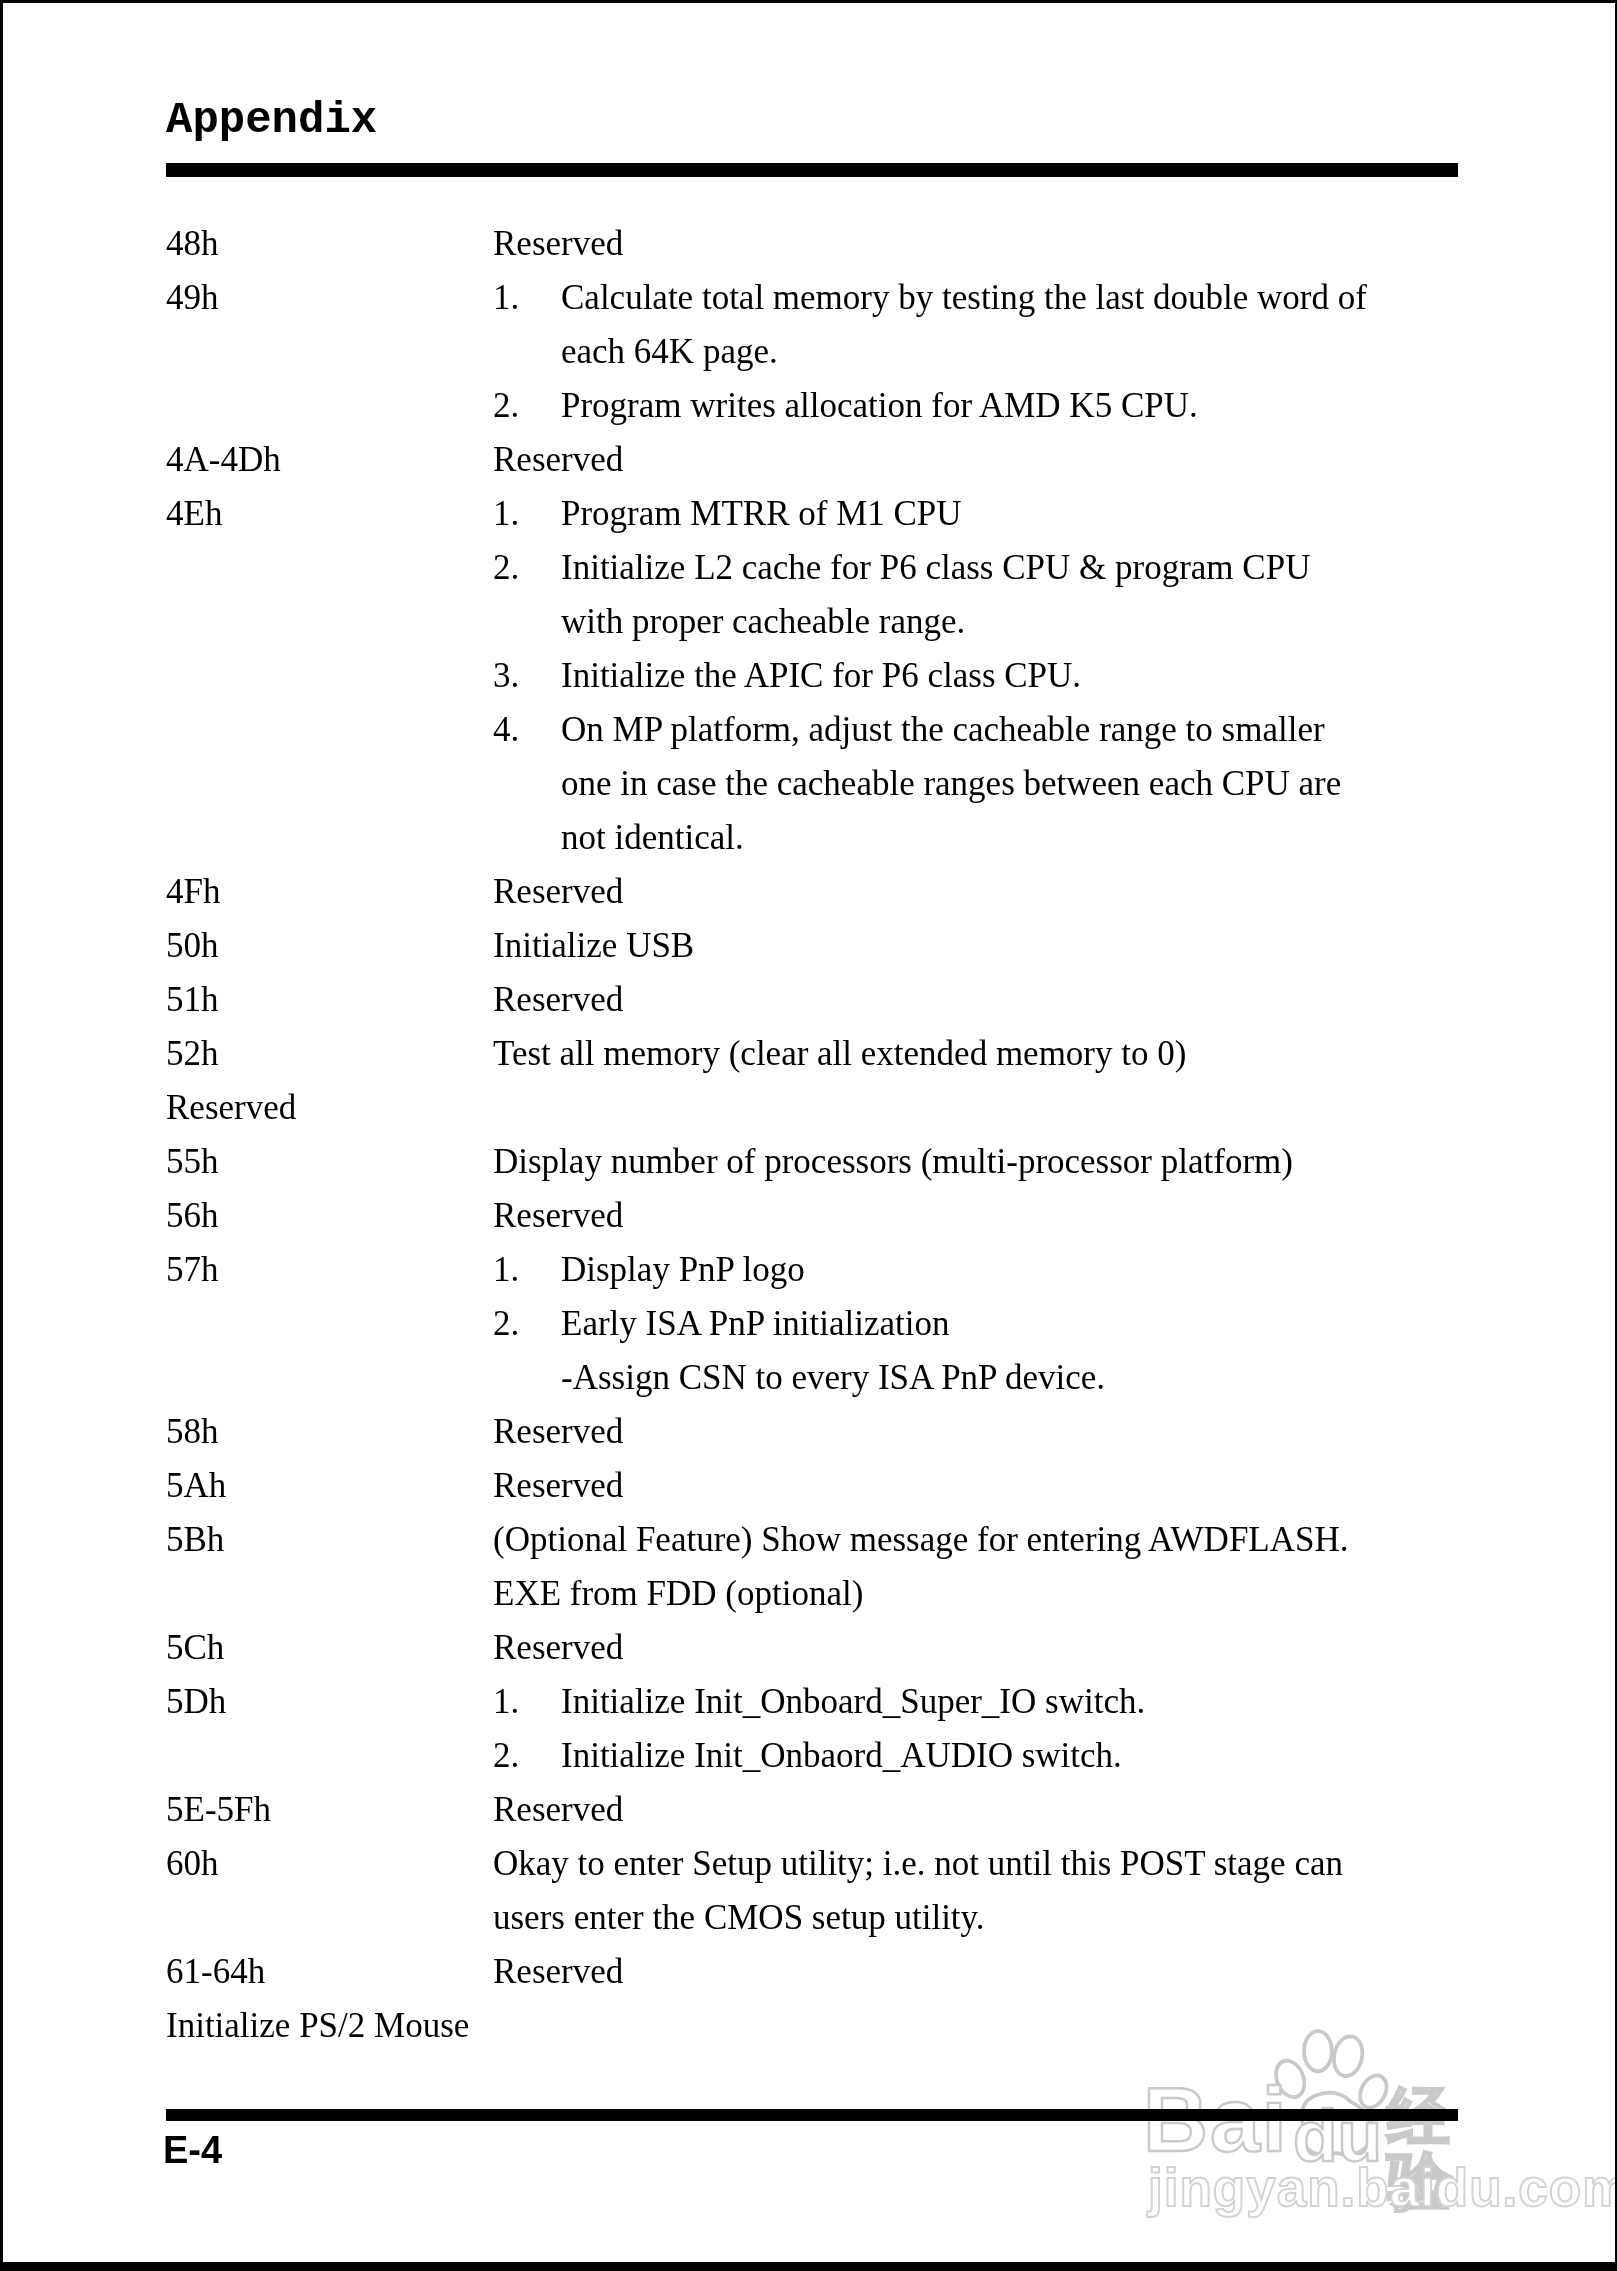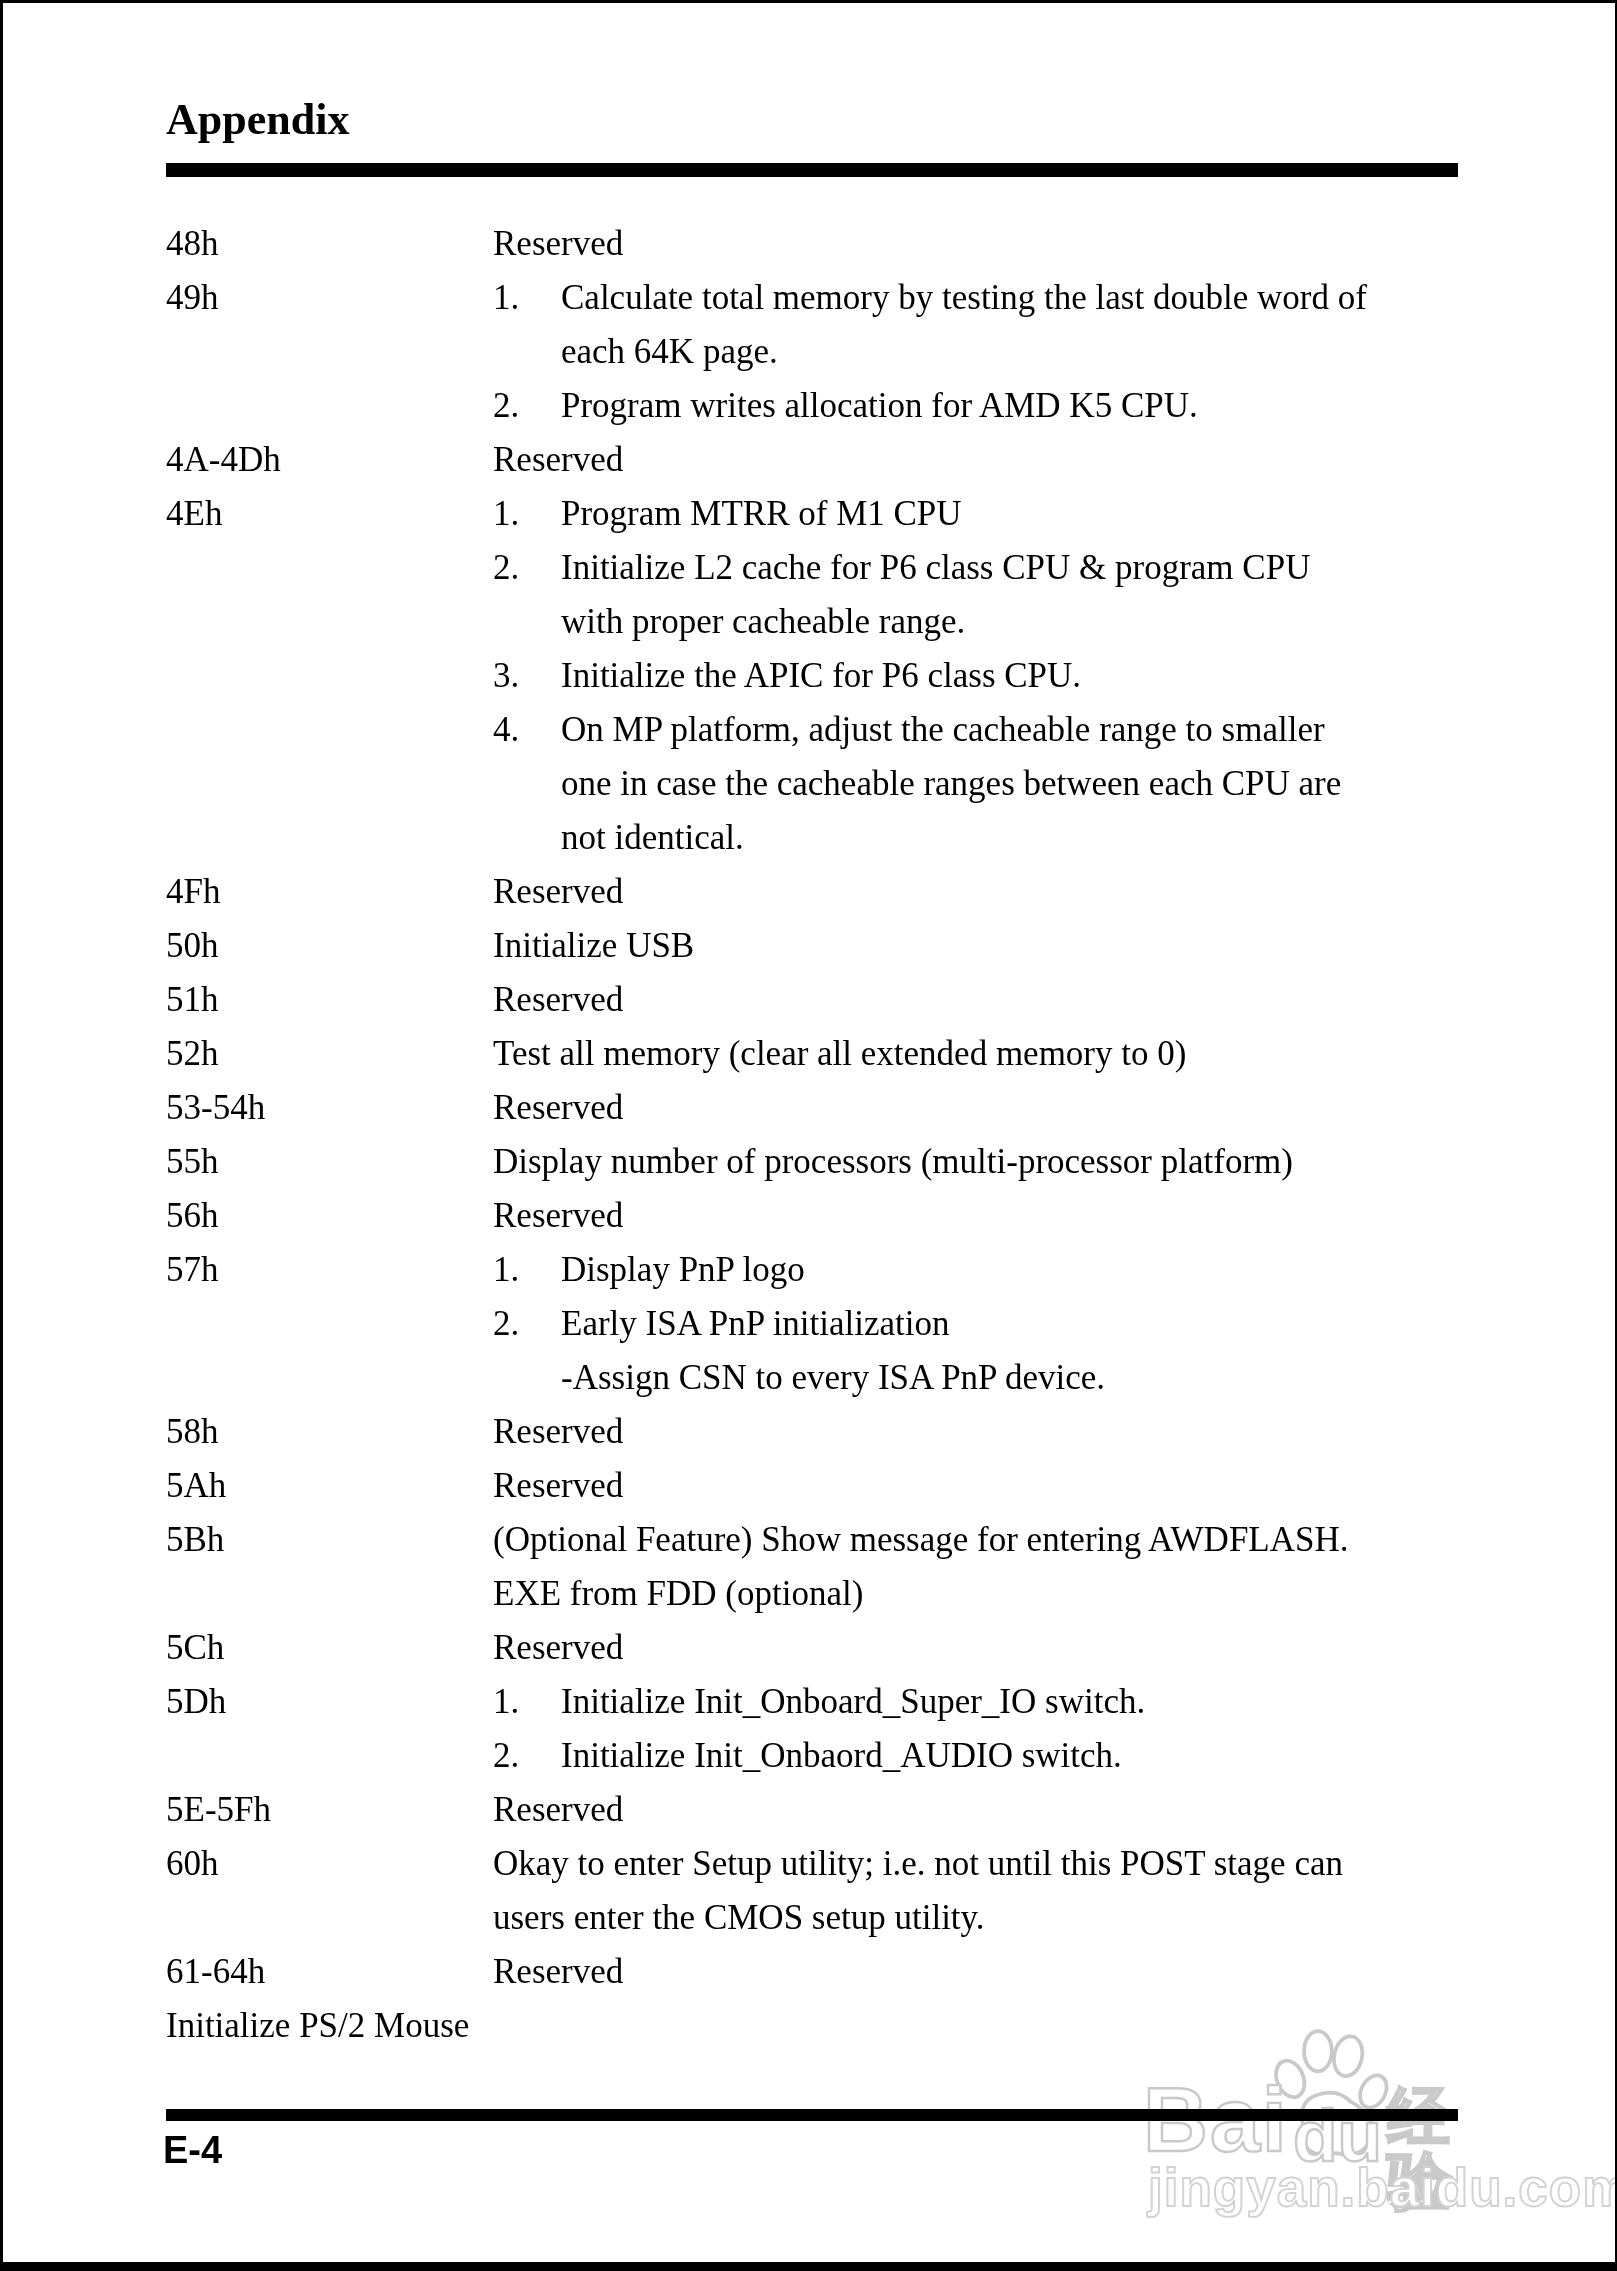--- a/index.html
+++ b/index.html
@@ -9,21 +9,21 @@
     box-sizing:border-box;
     background:#ffffff;
     border-style:solid;border-color:#000;
     border-width:3.8px 2.9px 9.6px 3.8px;
     overflow:hidden;
     font-family:"Liberation Serif", serif;
     color:#000;
   }
   .app-title{
     position:absolute;left:163px;top:95px;
-    font-family:Liberation Serif, serif;
+    font-family:Liberation Mono, monospace;
     font-weight:bold;font-size:44px;line-height:1;
     letter-spacing:0px;margin:0;
   }
   .head-rule{
     position:absolute;left:163px;top:160px;width:1292px;height:14.3px;
     background:#000;
   }
   .content{
     position:absolute;left:163px;top:214px;width:1292px;
     font-size:35px;line-height:54px;
@@ -147,21 +147,20 @@
       </div>
       <div class="row">
         <div class="code">52h</div>
         <div class="desc">
           <div class="item">
             <div class="txt">Test all memory (clear all extended memory to 0)</div>
           </div>
         </div>
       </div>
       <div class="row">
-        <div class="code">53-54h</div>
         <div class="desc">
           <div class="item">
             <div class="txt">Reserved</div>
           </div>
         </div>
       </div>
       <div class="row">
         <div class="code">55h</div>
         <div class="desc">
           <div class="item">

